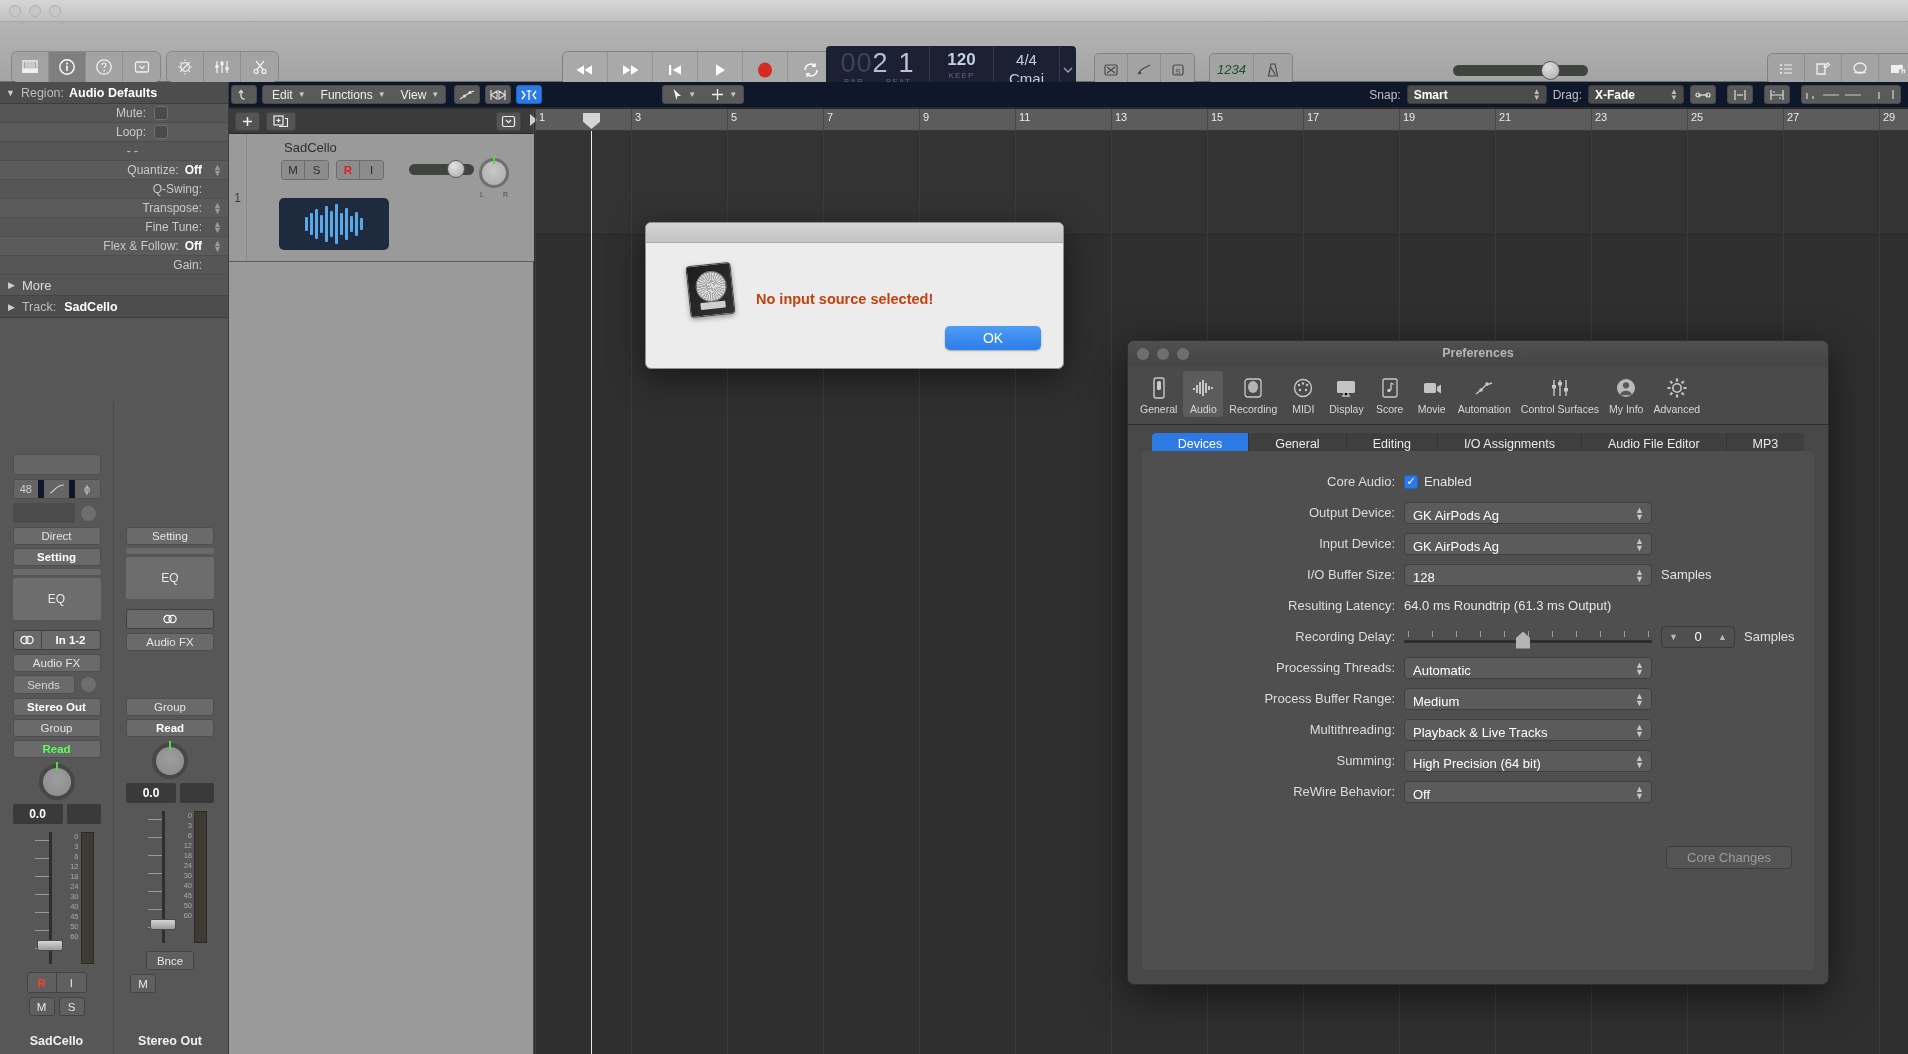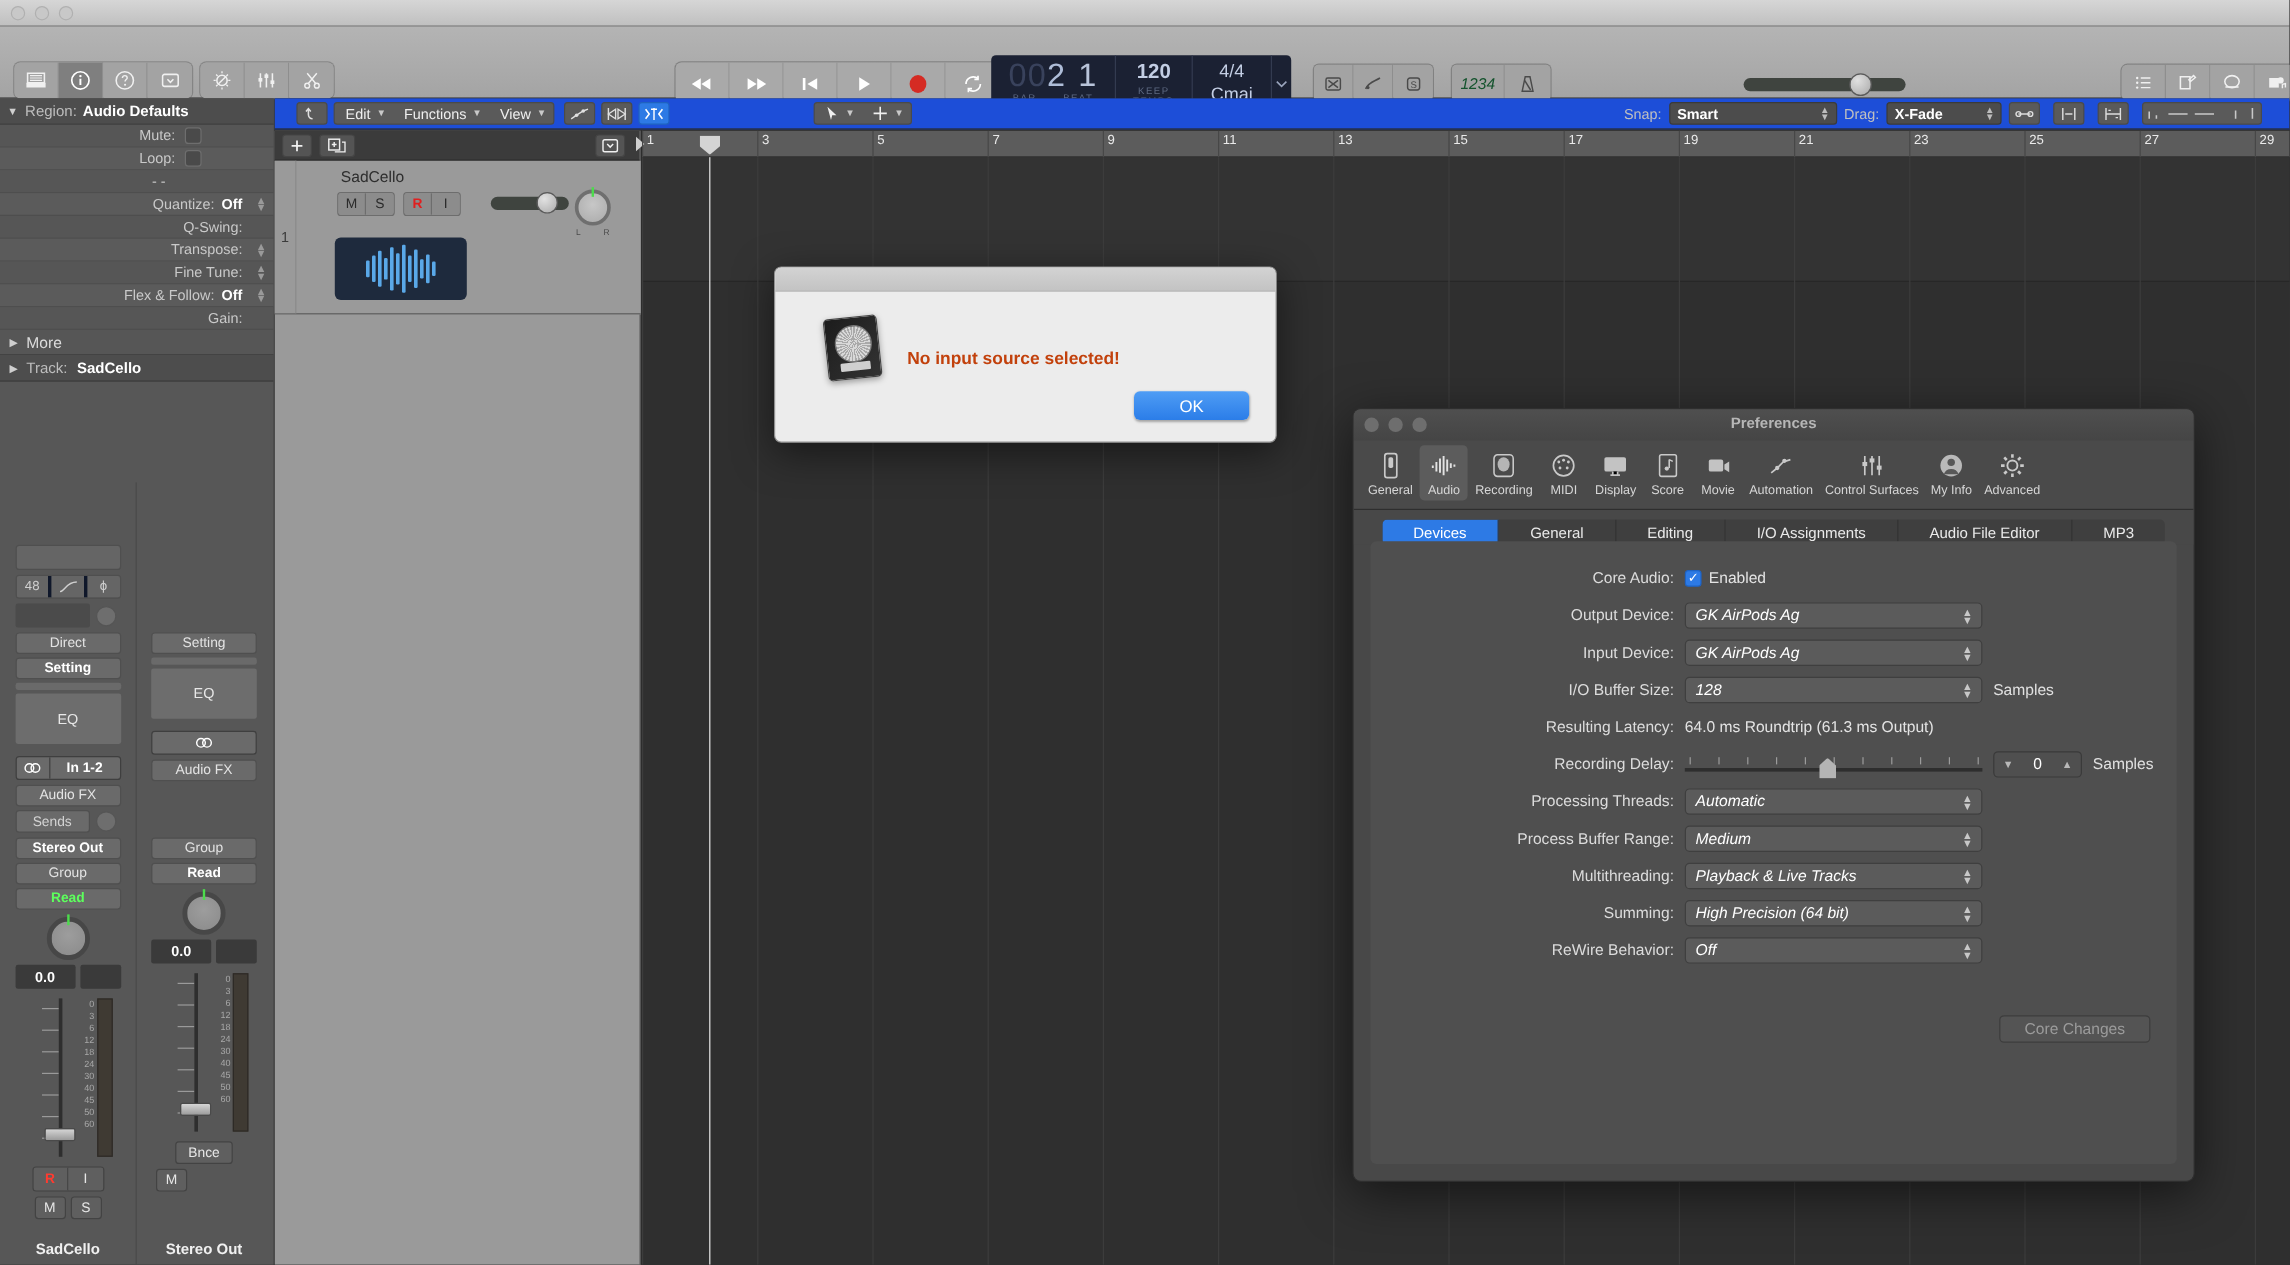--- a/index.html
+++ b/index.html
@@ -124,21 +124,21 @@
   .strip{width:113px;position:relative;padding-top:22px;}
   .strip.sep{border-left:1px solid #4a4a4a;}
   .cs-btn{margin:0 auto 3px;width:88px;height:18px;background:#6a6a6a;border-radius:3px;
           border:1px solid #4f4f4f;display:flex;align-items:center;justify-content:center;
           font-size:11.5px;color:#e3e3e3;}
   .cs-blank{margin:0 auto 4px;width:88px;height:21px;background:#656565;border-radius:3px;
             border:1px solid #4f4f4f;}
   .cs-trio{margin:0 auto 4px;width:88px;height:20px;display:flex;border-radius:3px;
            overflow:hidden;border:1px solid #4f4f4f;}
   .cs-trio div{flex:1;background:#656565;display:flex;align-items:center;justify-content:center;
-               font-size:11px;color:#cfcfcf;border-right:3px solid #0f172a;}
+               font-size:11px;color:#cfcfcf;border-right:6px solid #0f172a;}
   .cs-trio div:last-child{border-right:none;}
   .cs-gainrow{margin:0 auto 4px;width:88px;height:20px;display:flex;align-items:center;gap:5px;}
   .cs-gainrow .bar{width:62px;height:20px;background:#4b4b4b;border-radius:2px;}
   .cs-gainrow .knob{width:17px;height:17px;border-radius:50%;background:#6e6e6e;
                     border:1px solid #555;}
   .cs-thin{margin:2px auto 3px;width:88px;height:6px;background:#6a6a6a;border-radius:2px;}
   .cs-eq{margin:0 auto 10px;width:88px;height:42px;background:#6d6d6d;border-radius:2px;
          display:flex;align-items:center;justify-content:center;font-size:12px;color:#e8e8e8;}
   .cs-inrow{margin:0 auto 4px;width:88px;height:20px;display:flex;border-radius:3px;
             border:1px solid #3f3f3f;overflow:hidden;background:#6a6a6a;}
@@ -182,22 +182,22 @@
              justify-content:center;font-size:11.5px;color:#e6e6e6;border-right:1px solid #434343;}
   .cs-ri div:last-child{border-right:none;}
   .cs-bnce{margin:0 auto;width:48px;height:19px;background:#5f5f5f;border:1px solid #434343;
            border-radius:3px;display:flex;align-items:center;justify-content:center;
            font-size:11.5px;color:#e6e6e6;}
   .cs-name{position:absolute;bottom:6px;left:0;width:100%;text-align:center;font-size:12.5px;
            font-weight:bold;color:#f0f0f0;}
 
   
   .arrange{position:absolute;left:229px;top:82px;right:0;bottom:0;background:#2d2d2d;}
-  .arr-toolbar{position:absolute;left:0;top:0;right:0;height:26px;background:#1d4ed8;
-               border-bottom:1px solid #282828;display:flex;align-items:center;padding:0 18px;}
+  .arr-toolbar{position:absolute;left:0;top:0;right:0;height:26px;background:#0f172a;
+               border-bottom:1px solid #282828;display:flex;align-items:center;padding:0 2px;}
   .ab{height:19px;background:#5a5a5a;border-radius:3px;display:flex;align-items:center;
       justify-content:center;padding:0 8px;font-size:12px;color:#e8e8e8;margin-right:5px;
       border:1px solid #4a4a4a;}
   .ab.sq{width:26px;padding:0;}
   .ab.on{background:#2d7ae5;border-color:#1f62c0;}
   .menugrp{display:flex;background:#5a5a5a;border-radius:3px;border:1px solid #4a4a4a;
            margin-right:8px;height:19px;align-items:center;}
   .menugrp .mi{display:flex;align-items:center;padding:0 6px 0 9px;font-size:12px;color:#efefef;
                height:19px;}
   .menugrp .cv{margin-left:5px;font-size:8px;color:#c9c9c9;}
@@ -297,21 +297,21 @@
   .ptabs{display:flex;background:#3f3f3f;border-radius:4px;overflow:hidden;}
   .ptab{height:21px;display:flex;align-items:center;padding:0 26px;font-size:12.5px;
         color:#eaeaea;border-right:1px solid #343434;}
   .ptab:last-child{border-right:none;}
   .ptab.sel{background:#2d7ae5;color:#fff;}
   .prefs-body{position:absolute;left:14px;right:14px;top:110px;bottom:14px;background:#4f4f4f;
               border-radius:5px;padding:18px 0 0;}
   .frow{display:flex;align-items:center;height:25px;margin-bottom:6px;}
   .frow .flab{width:262px;text-align:right;padding-right:9px;font-size:13px;color:#dcdcdc;}
   .psel{width:248px;height:22px;background:#5b5b5b;border:1px solid #3f3f3f;border-radius:4px;
-        display:flex;align-items:center;padding:0 8px;font-size:13px;color:#fff;position:relative;font-style:italic;}
+        display:flex;align-items:flex-end;padding:0 8px;font-size:13px;color:#fff;position:relative;}
   .psel .st{position:absolute;right:7px;top:4px;font-size:9px;line-height:7px;color:#c8c8c8;}
   .chk{width:14px;height:14px;border-radius:3px;background:#2d7ae5;display:flex;
        align-items:center;justify-content:center;color:#fff;font-size:11px;
        border:1px solid #1e63c4;margin-right:6px;}
   .plaintext{font-size:13px;color:#e4e4e4;}
   .sldwrap{width:248px;position:relative;height:22px;display:flex;align-items:center;}
   .sldwrap .trk{position:absolute;left:0;right:0;top:14px;height:3px;background:#2e2e2e;}
   .sldwrap .tk{position:absolute;top:5px;width:1px;height:6px;background:#9c9c9c;}
   .sldwrap .th{position:absolute;left:112px;top:6px;width:14px;height:17px;background:#b4b4b4;
                clip-path:polygon(50% 0,100% 38%,100% 100%,0 100%,0 38%);}

